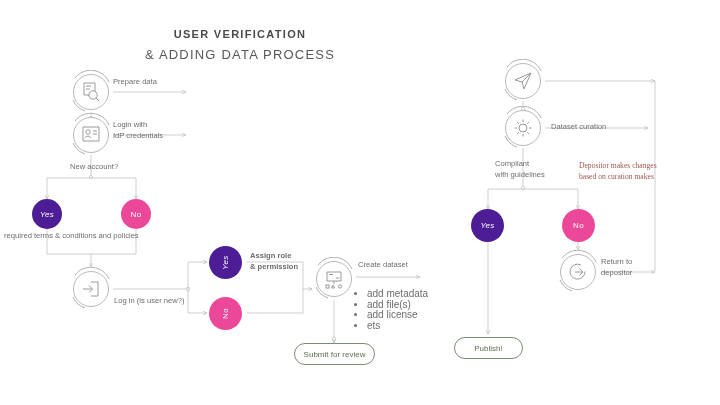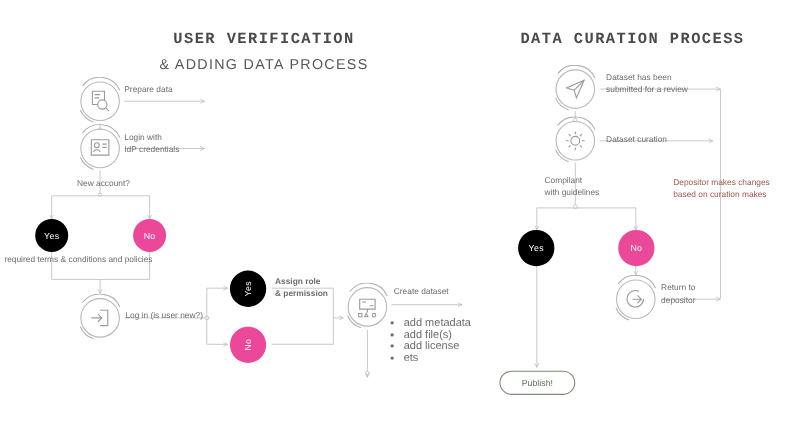--- a/index.html
+++ b/index.html
@@ -3,36 +3,36 @@
 <meta charset="utf-8">
 <style>
   html,body{margin:0;padding:0;background:#ffffff;}
   body{width:720px;height:405px;position:relative;overflow:hidden;
        font-family:"Liberation Sans","DejaVu Sans",sans-serif;
        color:#6b6b6b;-webkit-font-smoothing:antialiased;}
   #canvas{position:absolute;inset:0;width:720px;height:405px;}
   svg.lines{position:absolute;left:0;top:0;width:720px;height:405px;pointer-events:none;}
 
   .ttl{position:absolute;text-align:center;letter-spacing:1.1px;white-space:nowrap;}
-  .ttl .l1{font-size:14px;font-weight:bold;color:#4a4a4a;letter-spacing:1.3px;font-family:Liberation Mono, monospace;}
+  .ttl .l1{font-size:11px;font-weight:bold;color:#4a4a4a;letter-spacing:1.3px;}
   .ttl .l2{font-size:13px;font-weight:normal;color:#585858;letter-spacing:1.2px;margin-top:7px;}
 
   .node{position:absolute;width:44px;height:44px;}
   .node .ring{position:absolute;left:4px;top:4px;width:36px;height:36px;
         border:1px solid #b9b9b9;border-radius:50%;box-sizing:border-box;background:#fff;}
   .node .arc{position:absolute;left:0;top:0;width:44px;height:44px;}
   .node .gl{position:absolute;left:11px;top:11px;width:22px;height:22px;}
 
   .pill{position:absolute;border:1px solid #7e8b78;border-radius:20px;height:22px;
         display:flex;align-items:center;justify-content:center;color:#5e7056;
         font-size:8px;background:#fff;white-space:nowrap;padding:0 10px;box-sizing:border-box;}
 
   .dot{position:absolute;border-radius:50%;display:flex;align-items:center;
        justify-content:center;color:#fff;font-size:8px;letter-spacing:.3px;}
-  .dot.green{background:#000000;}
+  .dot.green{background:#4c1d95;font-style:italic;}
   .dot.red{background:#ec4899;}
   .dot.rot span{transform:rotate(-90deg);display:block;}
 
   .lbl{position:absolute;font-size:7.6px;line-height:10.5px;color:#6d6d6d;white-space:nowrap;}
   .lbl.red{color:#a0564f;line-height:11px;}
   .bul{position:absolute;font-size:10px;line-height:10.6px;color:#6d6d6d;
        list-style:disc;padding-left:9px;margin:0;}
   .bul li{margin:0;}
 </style>
 </head>
@@ -103,23 +103,20 @@
       <path d="M578,239 L578,250" marker-end="url(#ah)"></path>
 
       <path d="M601,272 L655,272" marker-end="url(#ah)"></path>
     </g>
   </svg>
 
   <div class="ttl" style="left:120px;top:28px;width:240px;">
     <div class="l1">USER VERIFICATION</div>
     <div class="l2">&amp; ADDING DATA PROCESS</div>
   </div>
-  <div class="ttl" style="left:470px;top:28px;width:210px;">
-    <div class="l1">DATA CURATION PROCESS</div>
-  </div>
 
   <div class="node" style="left:69px;top:70px;">
     <svg class="arc" viewBox="0 0 44 44">
         <path d="M40,12 A20,20 0 0 0 6,8" fill="none" stroke="#b0b0b0" stroke-width="1"></path>
         <path d="M4,30 A20,20 0 0 0 16,41" fill="none" stroke="#b0b0b0" stroke-width="1"></path>
       </svg>
     <div class="ring"></div>
     <svg class="gl" viewBox="0 0 22 22" stroke="#9a9a9a" stroke-width="1" fill="none">
       <path d="M4,2 h11 v12 h-11 z"></path>
         <path d="M6,5 h5 M6,8 h4"></path>
@@ -164,21 +161,21 @@
     <svg class="arc" viewBox="0 0 44 44">
         <path d="M40,12 A20,20 0 0 0 6,8" fill="none" stroke="#b0b0b0" stroke-width="1"></path>
         <path d="M4,30 A20,20 0 0 0 16,41" fill="none" stroke="#b0b0b0" stroke-width="1"></path>
       </svg>
     <div class="ring"></div>
     <svg class="gl" viewBox="0 0 22 22" stroke="#9a9a9a" stroke-width="1" fill="none">
       <path d="M11,4 h7 v14 h-7"></path>
         <path d="M3,11 h9 M9,7.5 l3.5,3.5 l-3.5,3.5"></path>
     </svg>
   </div>
-  <div class="lbl" style="left:114px;top:282px;">Log in (is user new?)</div>
+  <div class="lbl" style="left:114px;top:296px;">Log in (is user new?)</div>
 
   <div class="dot green rot" style="left:209px;top:246px;width:33px;height:33px;">
     <span>Yes</span>
   </div>
   <div class="dot red rot" style="left:209px;top:297px;width:33px;height:33px;">
     <span>No</span>
   </div>
 
   <div class="lbl" style="left:250px;top:251px;font-weight:bold;">
     <div>Assign role</div>
@@ -201,35 +198,32 @@
     </svg>
   </div>
   <div class="lbl" style="left:358px;top:260px;">Create dataset</div>
   <ul class="bul" style="left:358px;top:289px;">
     <li>add metadata</li>
     <li>add file(s)</li>
     <li>add license</li>
     <li>ets</li>
   </ul>
 
+  <div class="pill" style="left:294px;top:343px;width:81px;">Submit for review</div>
 
   <div class="node" style="left:501px;top:59px;">
     <svg class="arc" viewBox="0 0 44 44">
         <path d="M40,12 A20,20 0 0 0 6,8" fill="none" stroke="#b0b0b0" stroke-width="1"></path>
         <path d="M4,30 A20,20 0 0 0 16,41" fill="none" stroke="#b0b0b0" stroke-width="1"></path>
       </svg>
     <div class="ring"></div>
     <svg class="gl" viewBox="0 0 22 22" stroke="#9a9a9a" stroke-width="1" fill="none">
       <path d="M19,3 L3,10 L10,12 L12,19 z"></path>
         <path d="M10,12 L19,3"></path>
     </svg>
-  </div>
-  <div class="lbl" style="left:551px;top:66px;">
-    <div>Dataset has been</div>
-    <div>submitted for a review</div>
   </div>
 
   <div class="node" style="left:501px;top:106px;">
     <svg class="arc" viewBox="0 0 44 44">
         <path d="M40,12 A20,20 0 0 0 6,8" fill="none" stroke="#b0b0b0" stroke-width="1"></path>
         <path d="M4,30 A20,20 0 0 0 16,41" fill="none" stroke="#b0b0b0" stroke-width="1"></path>
       </svg>
     <div class="ring"></div>
     <svg class="gl" viewBox="0 0 22 22" stroke="#9a9a9a" stroke-width="1" fill="none">
       <circle cx="11" cy="11" r="4"></circle>
@@ -238,21 +232,21 @@
   </div>
   <div class="lbl" style="left:551px;top:122px;">
     <span>Dataset </span><span class="b">curation</span>
   </div>
 
   <div class="lbl" style="left:495px;top:159px;">
     <div>Compilant</div>
     <div>with guidelines</div>
   </div>
 
-  <div class="lbl red" style="left:612px;top:160px;">
+  <div class="lbl red" style="left:579px;top:160px;font-family:Liberation Serif, serif;">
     <div>Depositor makes changes</div>
     <div>based on curation makes</div>
   </div>
 
   <div class="dot green" style="left:471px;top:209px;width:33px;height:33px;">
     <span>Yes</span>
   </div>
   <div class="dot red" style="left:562px;top:209px;width:33px;height:33px;">
     <span>No</span>
   </div>

